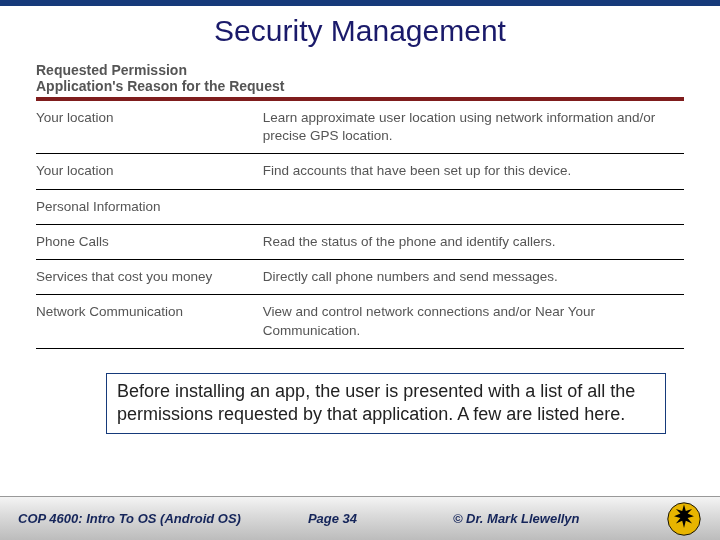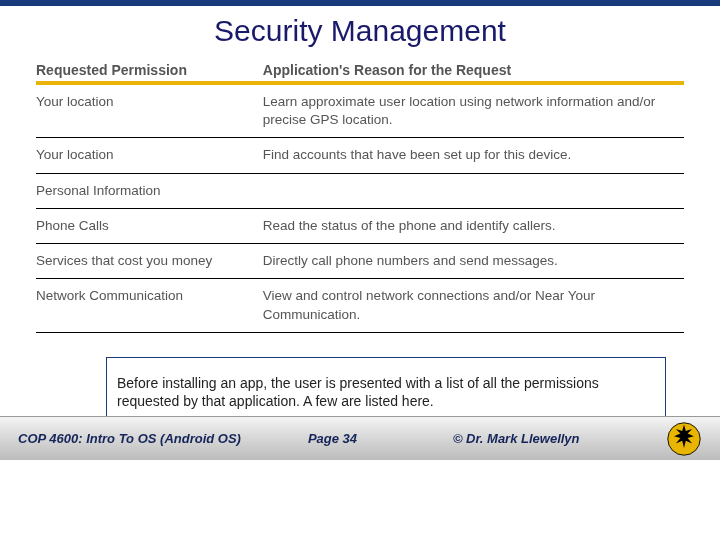--- a/index.html
+++ b/index.html
@@ -1,39 +1,40 @@
 <!DOCTYPE html>
 <html><head>
 <meta charset="utf-8">
 <style>
   * { box-sizing: border-box; margin: 0; padding: 0; }
   html, body { width: 720px; height: 540px; font-family: Arial, Helvetica, sans-serif; background: #fff; }
   .slide {
-    width: 720px; height: 460px; position: relative;
+    width: 720px; height: 540px; position: relative;
     border-top: 6px solid #163a7a;
     display: flex; flex-direction: column;
   }
   .title {
     text-align: center;
     font-size: 30px;
     color: #1a1a6a;
     padding: 8px 0 10px 0;
     font-weight: 400;
   }
   .content {
     flex: 1;
     padding: 0 36px;
   }
   .perm-table {
     width: 100%;
   }
   .thead {
     display: flex;
-    border-bottom: 4px solid #eab308;
+    border-bottom: 4px solid #7f1d1d;
     padding: 4px 0 3px 0;
+    flex-direction: column;
   }
   .col1 { width: 35%; }
   .col2 { width: 65%; }
   .th {
     font-weight: bold;
     font-size: 14px;
     color: #555;
   }
   .row {
     display: flex;
@@ -42,22 +43,22 @@
     align-items: flex-start;
   }
   .td {
     font-size: 13.5px;
     color: #555;
     line-height: 1.35;
   }
   .caption-box {
     margin: 24px 36px 12px 70px;
     border: 1px solid #163a7a;
-    padding: 16px 10px;
-    font-size: 14px;
+    padding: 6px 10px;
+    font-size: 18px;
     color: #222;
     line-height: 1.3;
     width: 560px;
   }
   .footer-bar {
     position: absolute;
     left: 0; right: 0; bottom: 0;
     height: 44px;
     background: linear-gradient(#f4f4f4 0%, #dcdcdc 40%, #bcbcbc 100%);
     border-top: 1px solid #999;

